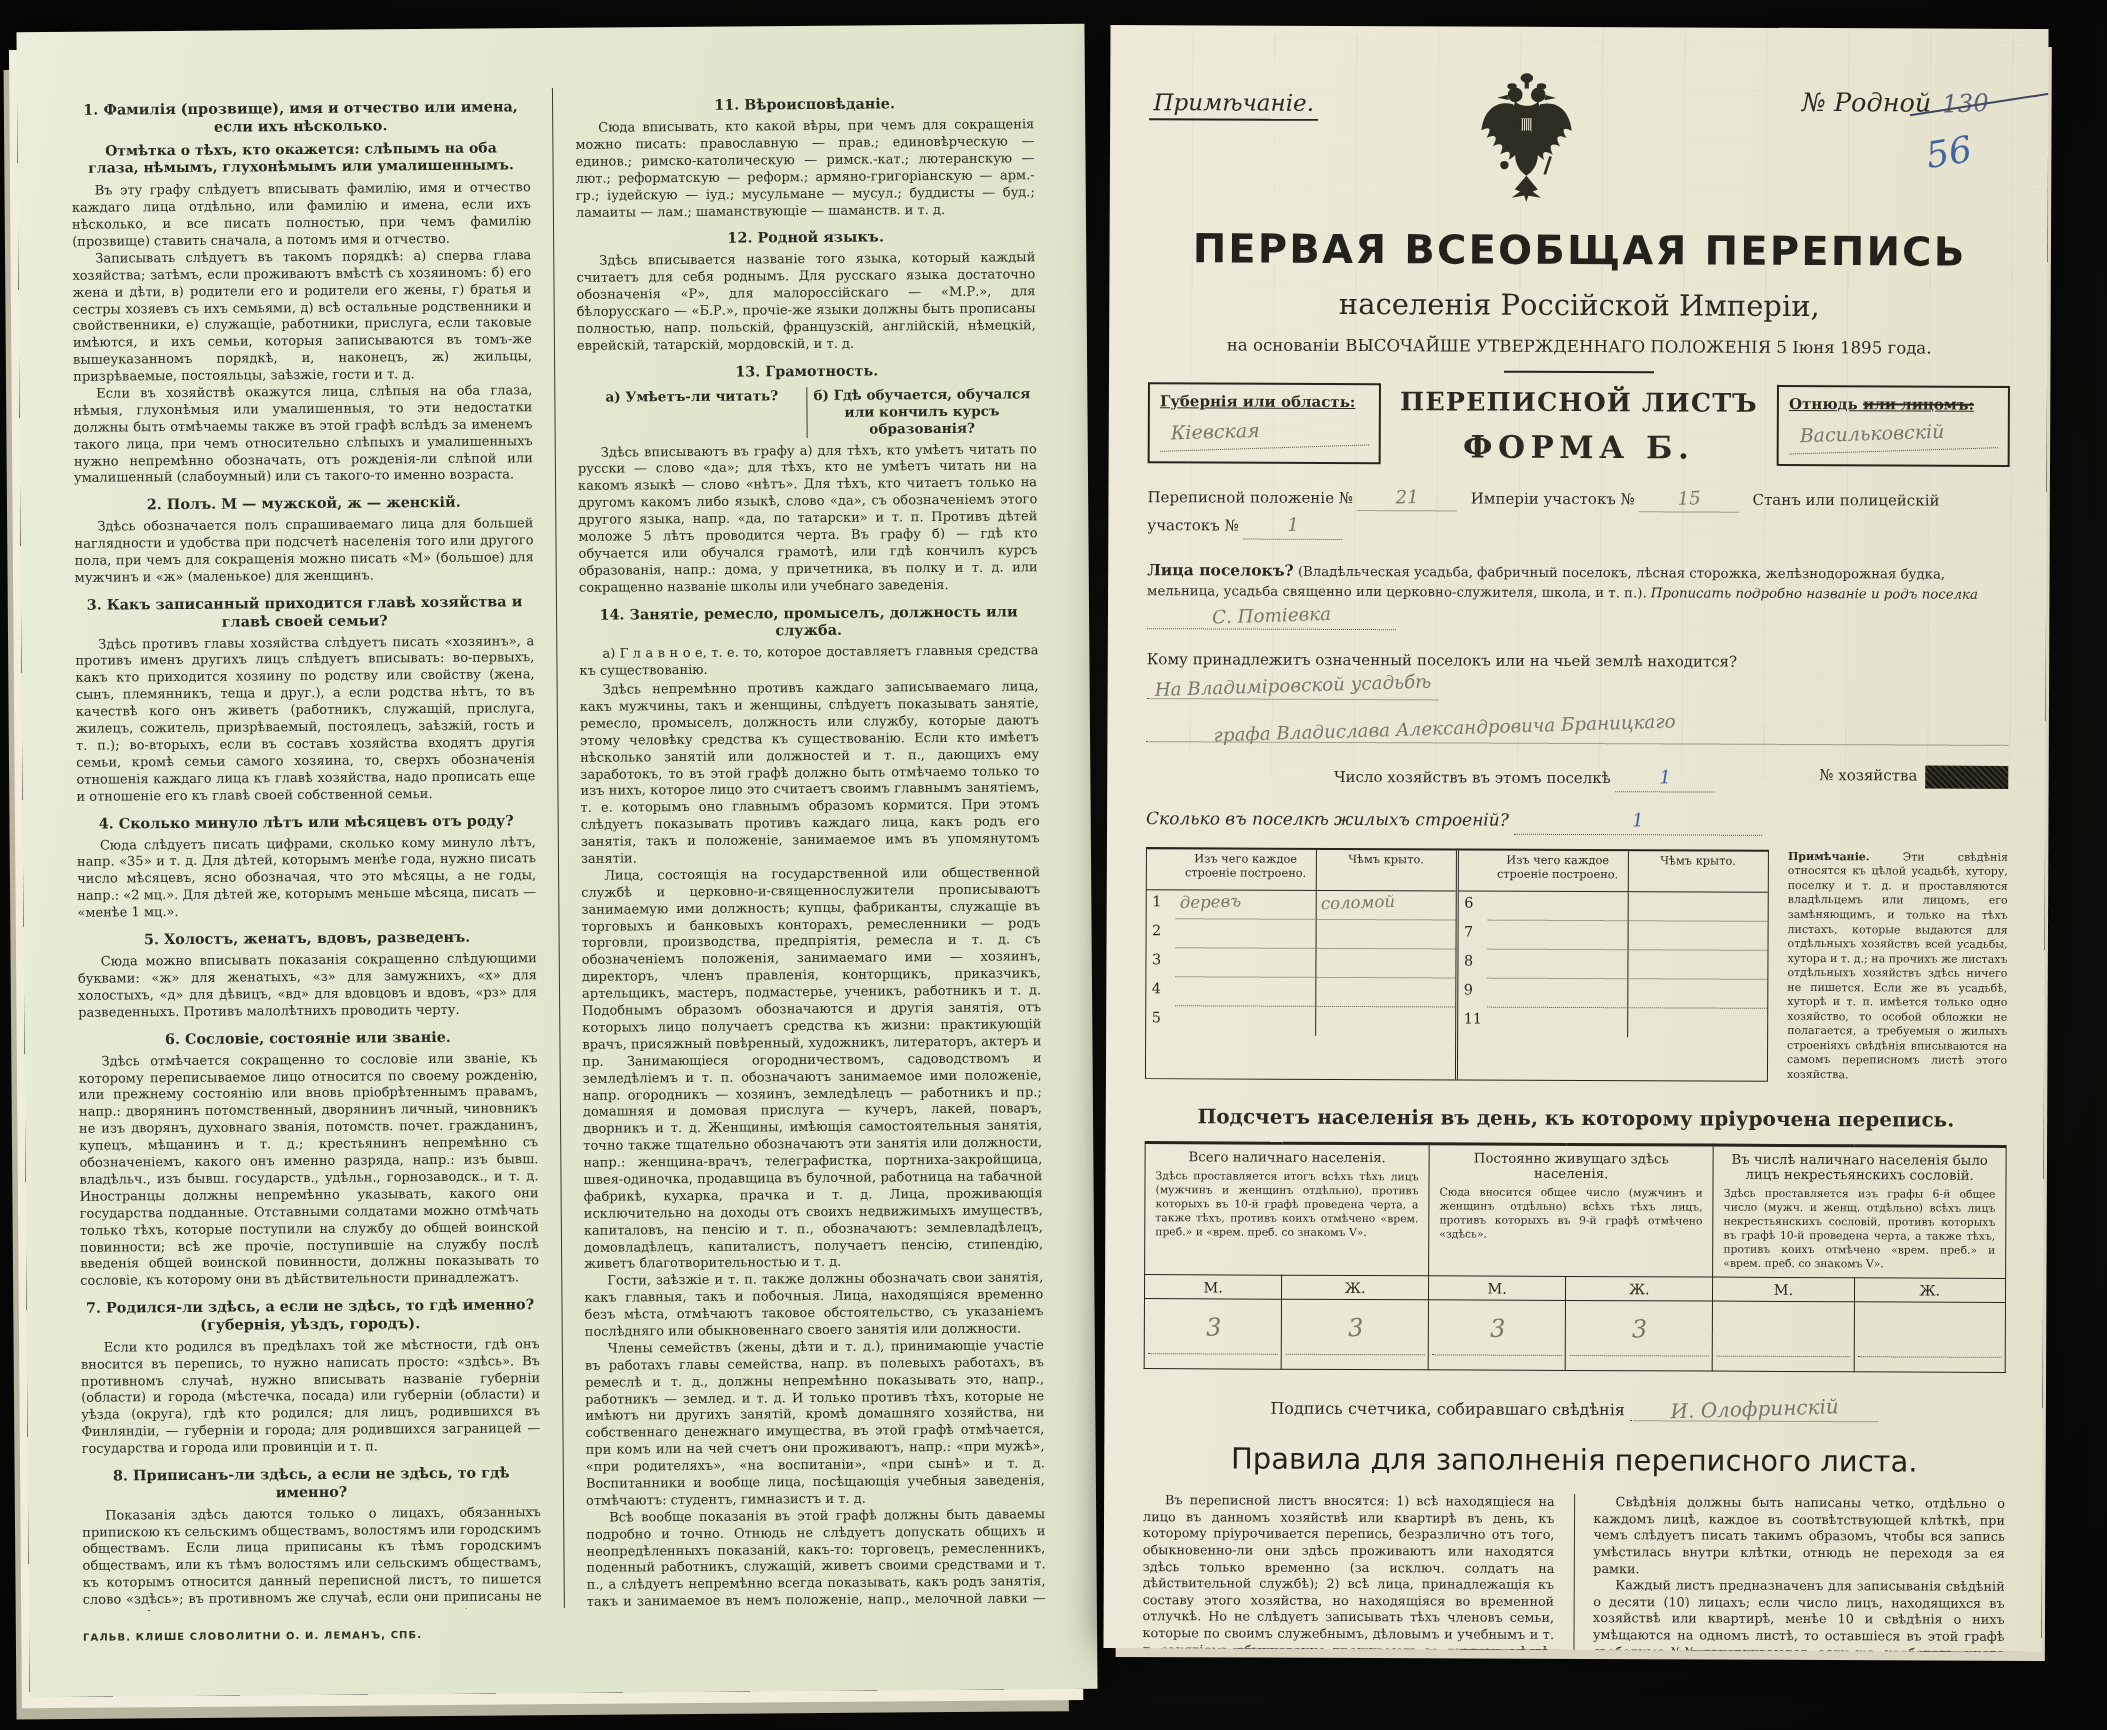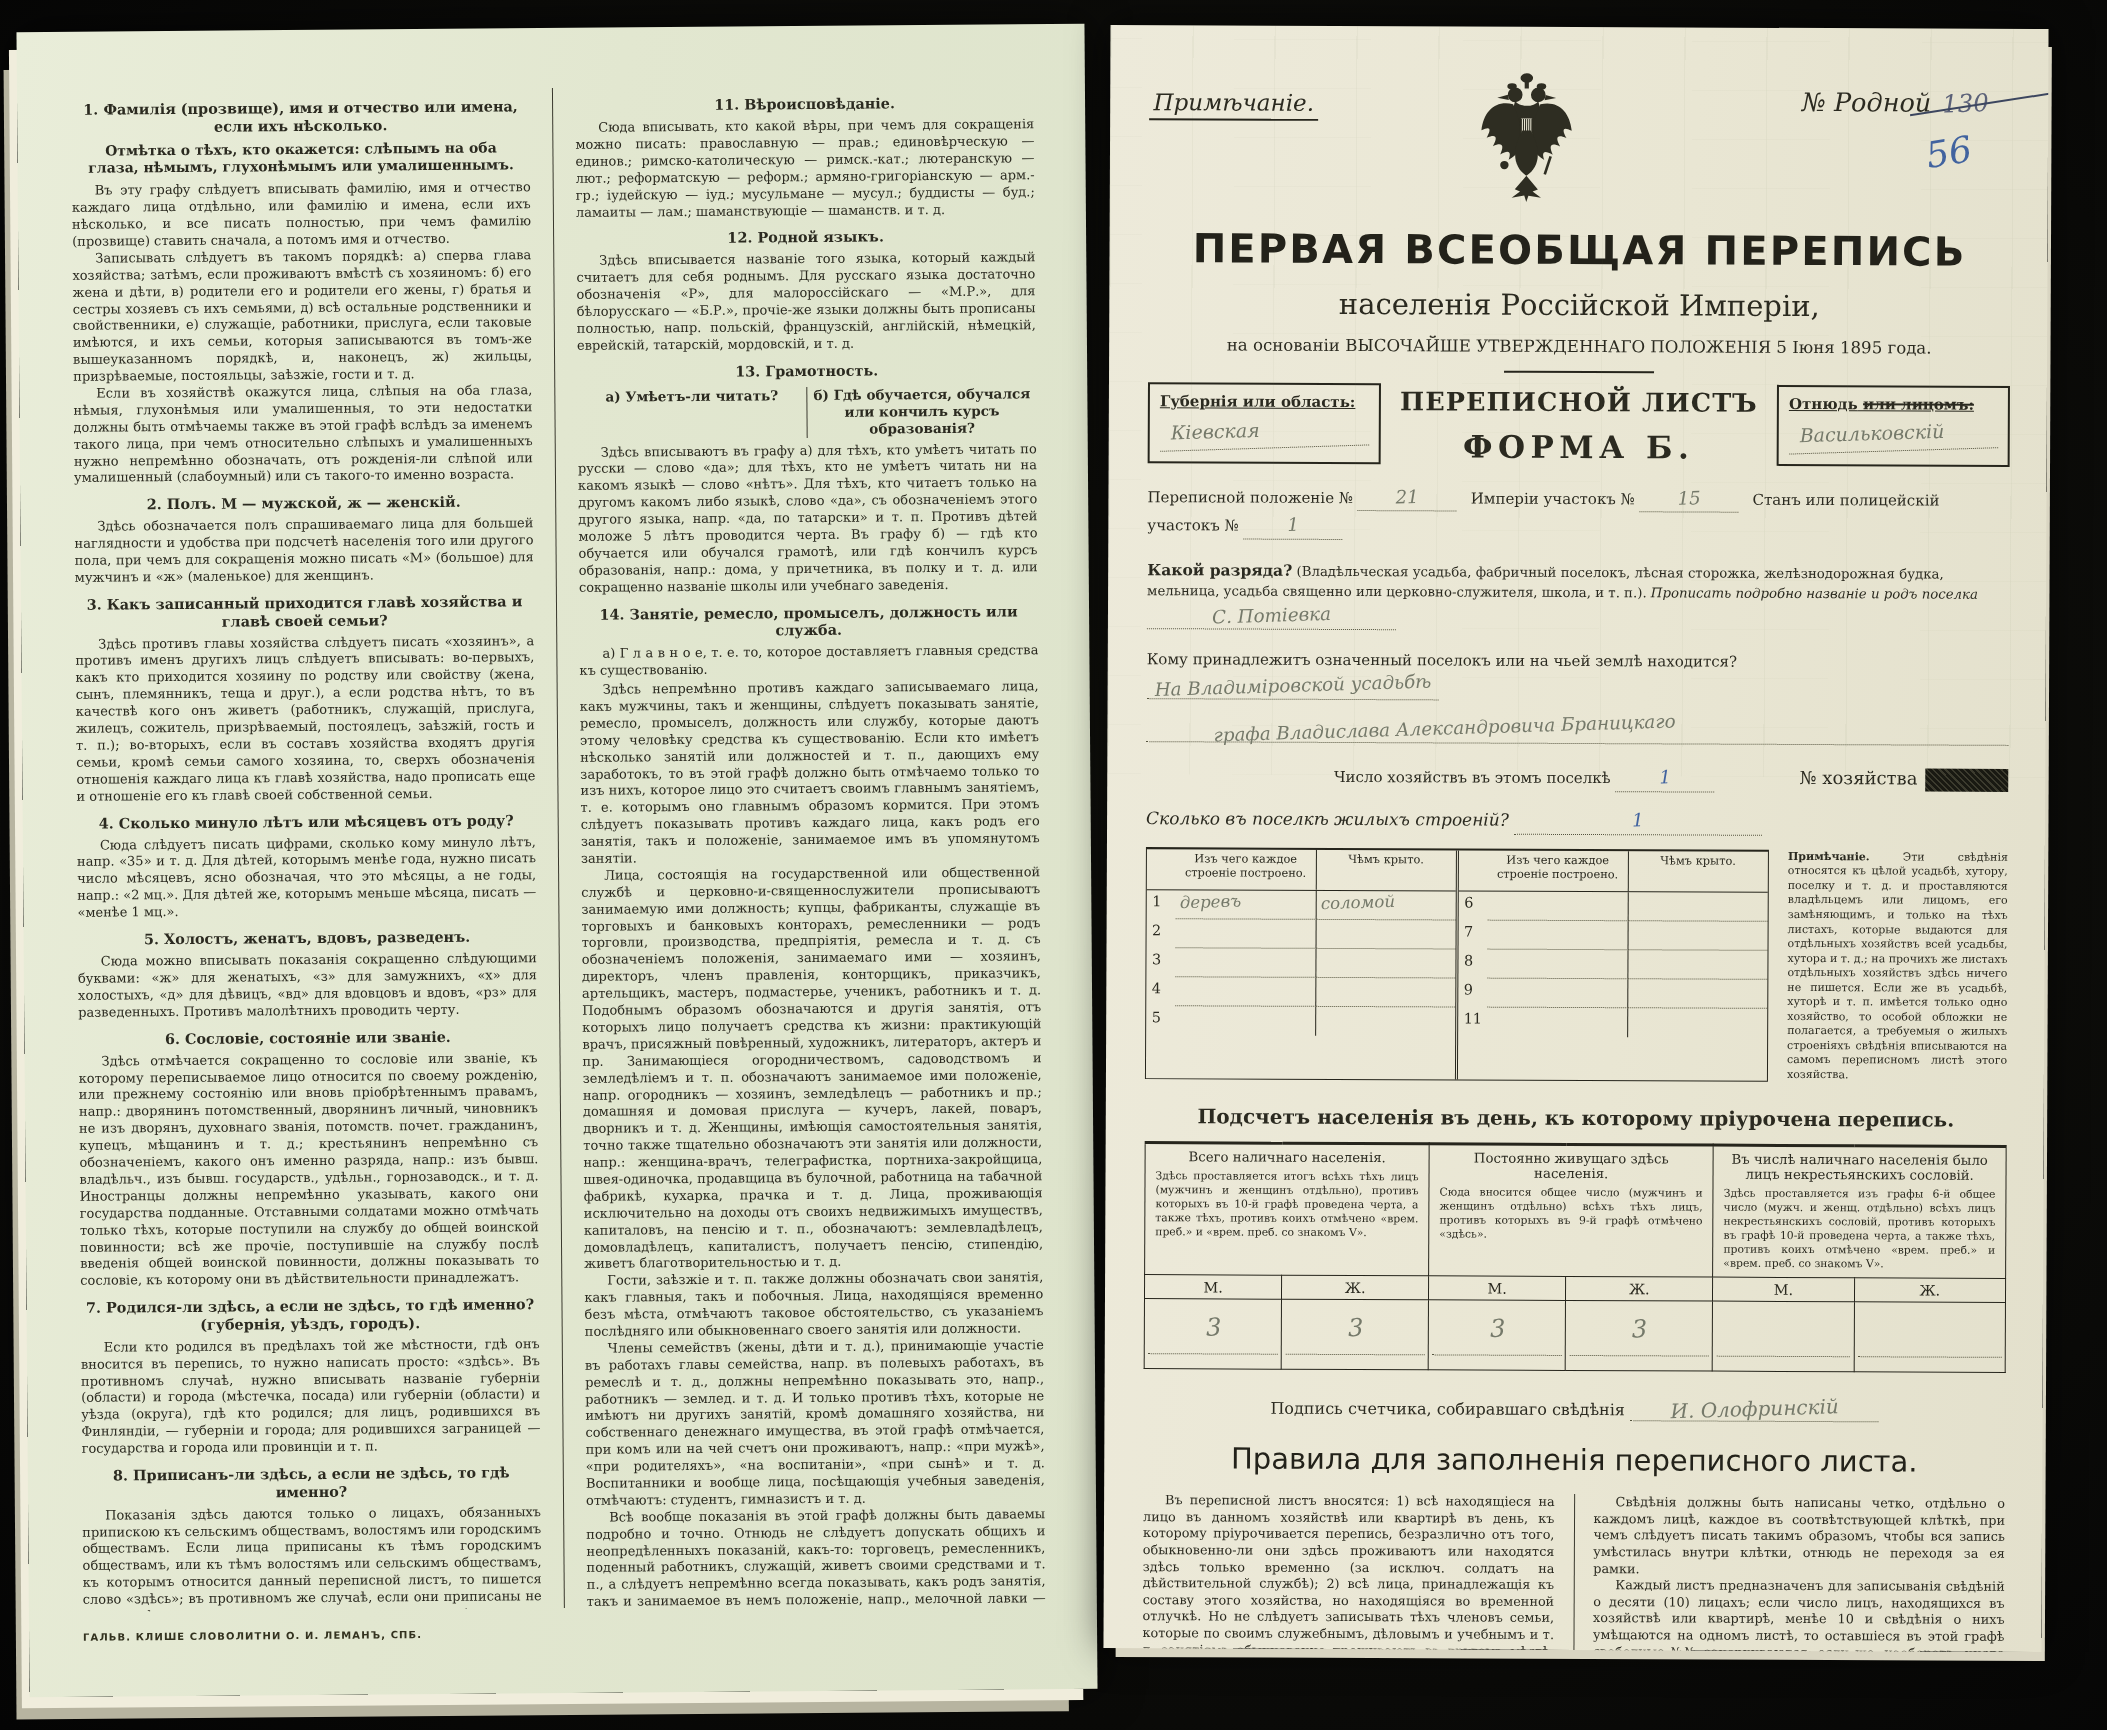--- a/index.html
+++ b/index.html
@@ -56,21 +56,21 @@
   .rp-form1{font-weight:bold;font-size:25.5px;letter-spacing:1.1px;}
   .rp-form2{font-weight:bold;font-size:31px;letter-spacing:5.5px;margin-top:12.2px;}
   
   .rp-line{font-size:15px;margin-top:19px;line-height:1.5;}
   .dotfield{display:inline-block;border-bottom:1.7px dotted #55543f;min-width:83px;padding:0 7.8px;text-align:center;}
   .dotfield .hw{font-size:18.3px;}
   .wide{min-width:233px;}
   .dotline-full{border-bottom:1.7px dotted #55543f;margin-top:16.6px;min-height:25.5px;font-size:18.3px;padding-left:67px;}
   .bold{font-weight:bold;}
   .it{font-style:italic;}
-  .hh-no{float:right;font-size:18px;}
+  .hh-no{float:right;font-size:15px;}
   .blackbox{display:inline-block;vertical-align:middle;width:83px;height:23px;margin-left:7.8px;
      background:repeating-linear-gradient(45deg,#191912 0 2.8px,#3c3b2e 2.8px 4.4px);}
   
   .bt-row{display:flex;margin-top:14.4px;gap:19px;}
   .btable{width:621px;border:1.7px solid #26251c;border-top-width:2.8px;display:flex;}
   .bt-half{flex:1;display:flex;flex-direction:column;}
   .bt-half:last-child{border-left:3.3px double #26251c;}
   .bt-headrow,.bt-r{display:flex;}
   .bt-headrow{border-bottom:1.1px solid #26251c;min-height:40px;}
   .bt-num{width:29px;font-size:14.4px;padding:3.3px 0 0 5.5px;box-sizing:border-box;}
@@ -213,21 +213,21 @@
     <div class="rp-line">
       <span>Переписной положеніе №</span>
       <span class="dotfield"><span class="hw">21</span></span>
       &nbsp;&nbsp;<span>Имперіи участокъ №</span>
       <span class="dotfield"><span class="hw">15</span></span>
       &nbsp;&nbsp;<span>Станъ или полицейскій участокъ №</span>
       <span class="dotfield"><span class="hw">1</span></span>
     </div>
 
     <div class="rp-line" style="font-size:13.3px;">
-      <span class="bold" style="font-size:15.5px;">Какой разряда?</span>
+      <span class="bold" style="font-size:15.5px;">Лица поселокъ?</span>
       <span>(Владѣльческая усадьба, фабричный поселокъ, лѣсная сторожка, желѣзнодорожная будка, мельница, усадьба священно или церковно-служителя, школа, и т. п.).</span>
       <span class="it">Прописать подробно названіе и родъ поселка</span>
       <span class="dotfield wide"><span class="hw">С. Потіевка</span></span>
     </div>
 
     <div class="rp-line">
       <span>Кому принадлежитъ означенный поселокъ или на чьей землѣ находится?</span>
       <span class="dotfield wide"><span class="hw">На Владиміровской усадьбѣ</span></span>
     </div>
     <div class="dotline-full"><span class="hw">графа Владислава Александровича Браницкаго</span></div>

